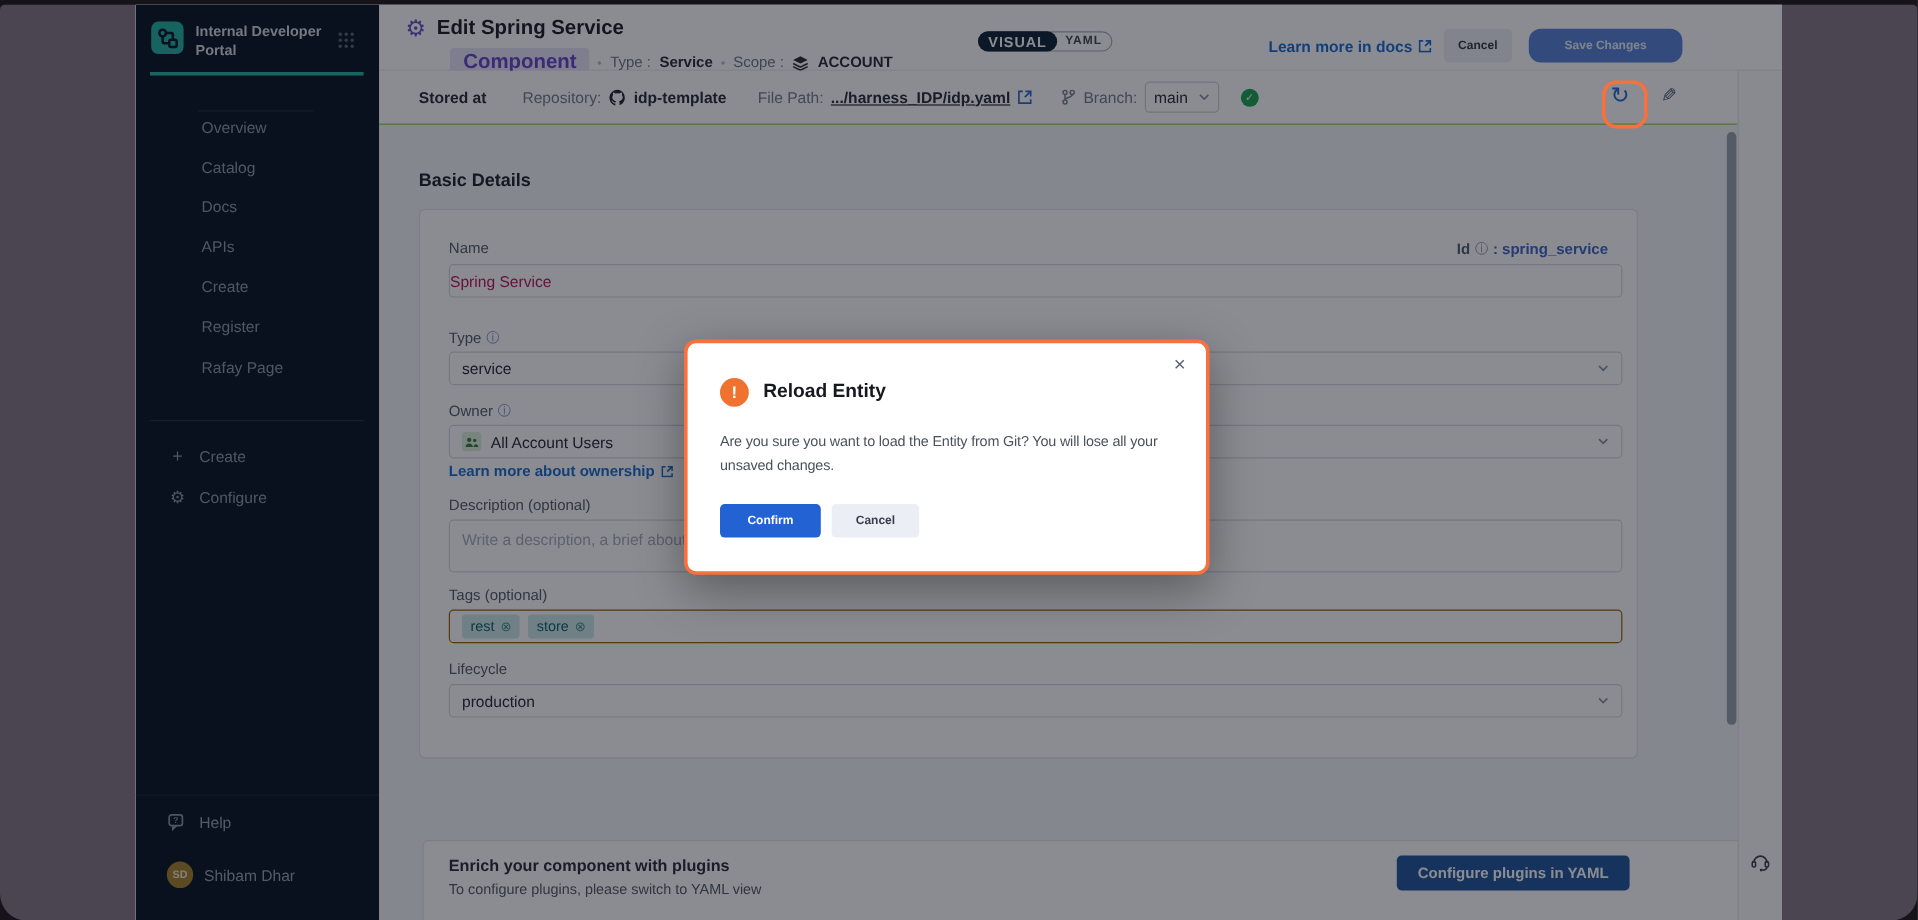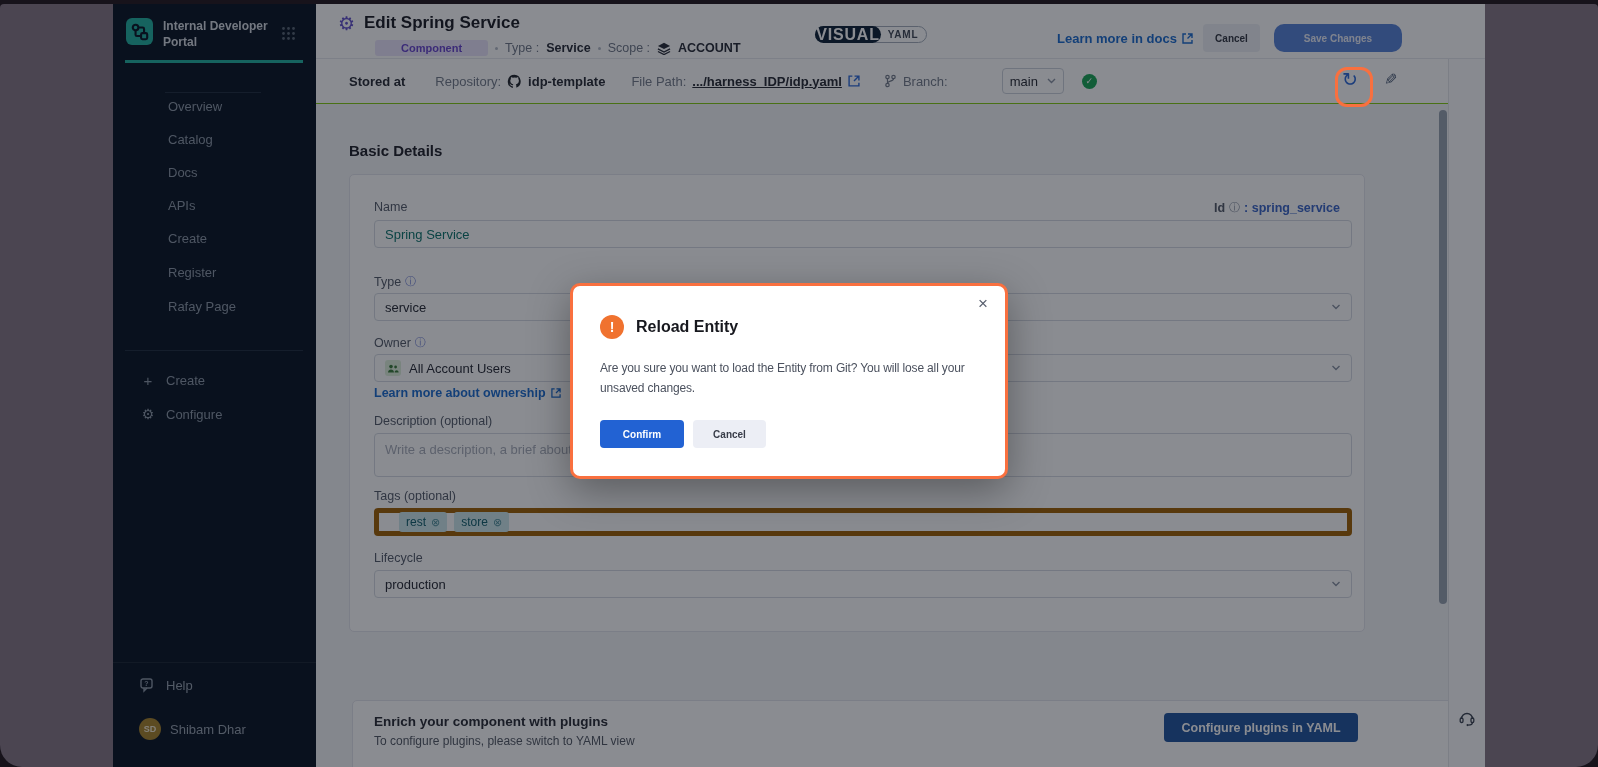--- a/index.html
+++ b/index.html
@@ -21,62 +21,62 @@
   .help-row { position:absolute; left:27px; top:674px; display:flex; align-items:center; gap:10px; color:#97A2AF; font-size:13px; }
   .user-row { position:absolute; left:26px; top:714px; display:flex; align-items:center; gap:9px; }
   .avatar { width:22px; height:22px; border-radius:50%; background:#A8842F; color:#F3E9D2; font-size:9px; font-weight:bold; display:flex; align-items:center; justify-content:center; }
   .user-name { color:#97A2AF; font-size:13px; }
 
   
   .header { position:absolute; left:203px; top:0; width:1169px; height:55px; background:#fff; border-bottom:1px solid #E7E9EE; }
   .hdr-gear { position:absolute; left:22px; top:8px; font-size:19px; color:#6553CC; }
   .hdr-title { position:absolute; left:48px; top:9px; font-size:17px; font-weight:bold; color:#1D1F27; }
   .badge-row { position:absolute; left:59px; top:36px; display:flex; align-items:center; gap:7px; font-size:12.5px; }
-  .pill { background:#EBE5FB; color:#6A48CF; font-size:11px; font-weight:bold; padding:2px 26px; border-radius:3px;text-align:right; }
+  .pill { background:#EBE5FB; color:#6A48CF; font-size:17px; font-weight:bold; padding:2px 11px; border-radius:3px;text-align:right; }
   .sepdot { width:3px; height:3px; border-radius:50%; background:#B6BCC8; }
   .muted { color:#717989; }
   .strongv { color:#2B2F3A; font-weight:bold; }
   .toggle { position:absolute; left:499px; top:22px; width:112px; height:17px; border:1px solid #A6AFBC; border-radius:10px; background:#fff; }
-  .tog-visual { position:absolute; left:-1px; top:-1px; width:66px; height:17px; background:#122539; border-radius:10px; color:#fff; font-size:16px; font-weight:bold; letter-spacing:.8px; display:flex; align-items:center; justify-content:center; cursor:pointer; }
+  .tog-visual { position:absolute; left:-1px; top:-1px; width:66px; height:17px; background:#122539; border-radius:10px; color:#fff; font-size:12px; font-weight:bold; letter-spacing:.8px; display:flex; align-items:center; justify-content:center; cursor:pointer; }
   .tog-yaml { position:absolute; right:0; top:0; width:46px; height:15px; color:#424A57; font-size:10px; font-weight:bold; letter-spacing:.8px; display:flex; align-items:center; justify-content:center; cursor:pointer; }
   .docs-link { position:absolute; left:741px; top:27px; color:#1F6FD0; font-size:13px; font-weight:bold; display:flex; align-items:center; gap:5px; cursor:pointer; }
   .btn { border:none; border-radius:4px; font-size:10px; font-weight:bold; font-family:inherit; cursor:pointer; }
   .btn-cancel-hdr { position:absolute; left:887px; top:20px; width:57px; height:28px; background:#EEF0F5; color:#363A45; }
   .btn-save { position:absolute; left:958px; top:20px; width:128px; height:28px; background:#3D6FD2; color:#E8EDF8; opacity:.85;border-radius:10px; }
 
   
   .storedbar { position:absolute; left:203px; top:55px; width:1132px; height:45px; background:#fff; border-bottom:1px solid #84cc16; display:flex; align-items:center; padding-left:33px; font-size:13px; }
   .storedbar .lbl { color:#767E8C; }
   .storedbar .val { color:#2B2E37; font-weight:bold; }
   .stored-at { color:#2B2E37; font-weight:bold; }
   .repo-group, .path-group, .branch-group { display:flex; align-items:center; gap:6px; }
   .repo-group { margin-left:30px;justify-content:space-between; } .path-group { margin-left:26px; } .branch-group { margin-left:24px; }
   .path-link { color:#2B2E37; font-weight:bold; text-decoration:underline; cursor:pointer; }
-  .branch-select { width:62px; height:26px; border:1px solid #CDD2DC; border-radius:4px; display:flex; align-items:center; justify-content:space-between; padding:0 7px; color:#2B2E37; cursor:pointer;margin-left:48px; }
+  .branch-select { width:62px; height:26px; border:1px solid #CDD2DC; border-radius:4px; display:flex; align-items:center; justify-content:space-between; padding:0 7px; color:#2B2E37; cursor:pointer; }
   .check-circle { width:15px; height:15px; border-radius:50%; background:#1DA758; color:#fff; font-size:9px; display:flex; align-items:center; justify-content:center; margin-left:12px; }
   .reload-btn { position:absolute; left:1026px; top:9px; font-size:19px; color:#2F6BD8; cursor:pointer; }
   .pencil-btn { position:absolute; left:1068px; top:11px; font-size:16px; color:#51617A; transform:scaleX(-1); cursor:pointer; }
 
   
   .content { position:absolute; left:203px; top:100px; width:1132px; height:663px; background:#F4F5F8; }
   .section-title { position:absolute; left:33px; top:38px; font-size:15px; font-weight:bold; color:#23242C; }
   .card { position:absolute; left:33px; top:70px; width:1016px; height:458px; background:#fff; border:1px solid #E3E5EC; border-radius:5px; }
   .flabel { position:absolute; left:24px; font-size:12.5px; color:#565D6B; display:flex; align-items:center; gap:4px; }
   .info-i { color:#7A89D6; font-size:11px; }
-  .finput { position:absolute; left:24px; width:978px; height:28px; border:1px solid #D6DAE2; border-radius:4px; background:#fff; font-size:13px; color:#0f766e; padding-left:10px; font-family:inherit; }
+  .finput { position:absolute; left:24px; width:978px; height:28px; border:1px solid #D6DAE2; border-radius:4px; background:#fff; font-size:13px; color:#be185d; font-family:inherit; }
   .fselect { position:absolute; left:24px; width:978px; height:28px; border:1px solid #D6DAE2; border-radius:4px; background:#fff; font-size:13px; color:#2A2D37; display:flex; align-items:center; padding:0 10px; cursor:pointer; }
   .fselect .chev { margin-left:auto; }
   .id-line { position:absolute; right:24px; top:25px; font-size:12.5px; display:flex; align-items:center; gap:4px; }
   .id-lbl { color:#565D6B; font-weight:bold;padding-left:12px; }
   .id-val { color:#3E68C8; font-weight:bold; }
   .owner-icon { width:16px; height:16px; border-radius:3px; background:#DFF0DC; display:flex; align-items:center; justify-content:center; margin-right:8px; }
   .owner-link { position:absolute; left:24px; top:211px; font-size:12.5px; color:#1F6FD0; font-weight:bold; display:flex; align-items:center; gap:5px; cursor:pointer;text-align:center; }
   .ftextarea { position:absolute; left:24px; top:258px; width:978px; height:44px; border:1px solid #D6DAE2; border-radius:4px; font-size:13px; color:#2A2D37; padding:8px 10px; resize:none; font-family:inherit; }
   .ftextarea::placeholder { color:#A9AEBA; }
-  .tags-field { position:absolute; left:24px; top:333px; width:978px; height:28px; border:5px solid #a16207; border-radius:4px; display:flex; align-items:center; gap:7px; padding:0 20px; }
+  .tags-field { position:absolute; left:24px; top:333px; width:978px; height:28px; border:1px solid #a16207; border-radius:4px; display:flex; align-items:center; gap:7px; padding:0 10px; }
   .chip { background:#CFE9EC; color:#13606E; font-size:12px; padding:3px 7px; border-radius:3px; display:flex; align-items:center; gap:5px; }
   .chip .x { font-size:11px; color:#4E8F9B; cursor:pointer; }
   .plugins-card { position:absolute; left:36px; top:596px; width:1105px; height:90px; background:#fff; border:1px solid #E3E5EC; border-radius:5px; }
   .plug-title { position:absolute; left:21px; top:13px; font-size:13.5px; font-weight:bold; color:#2C2E37; }
   .plug-sub { position:absolute; left:21px; top:33px; font-size:12px; color:#555B66; }
   .plug-btn { position:absolute; left:811px; top:12px; width:194px; height:29px; background:#24579F; color:#fff; font-size:12.5px; }
   .scrollbar { position:absolute; left:1123px; top:6px; width:8px; height:494px; background:#97A2B0; border-radius:4px; }
 
   
   .rail { position:absolute; left:1335px; top:55px; width:37px; height:708px; background:#FBFBFD; border-left:1px solid #E5E7EB; }

